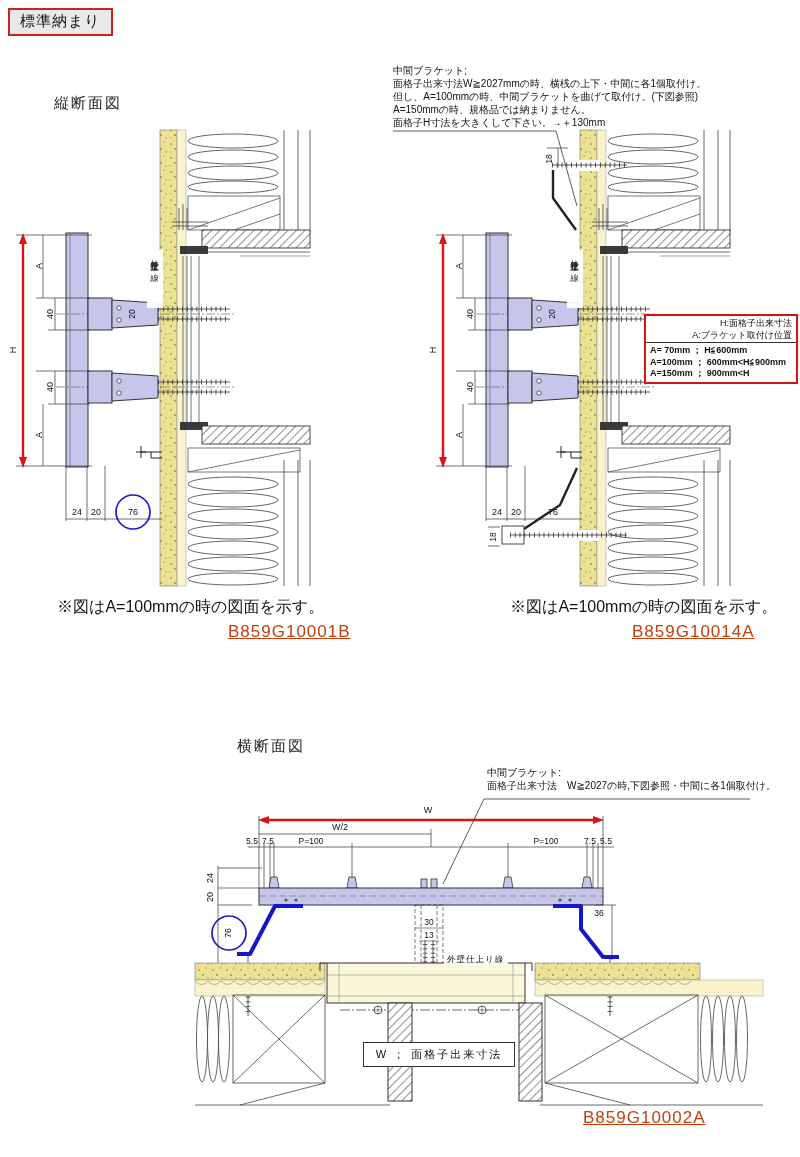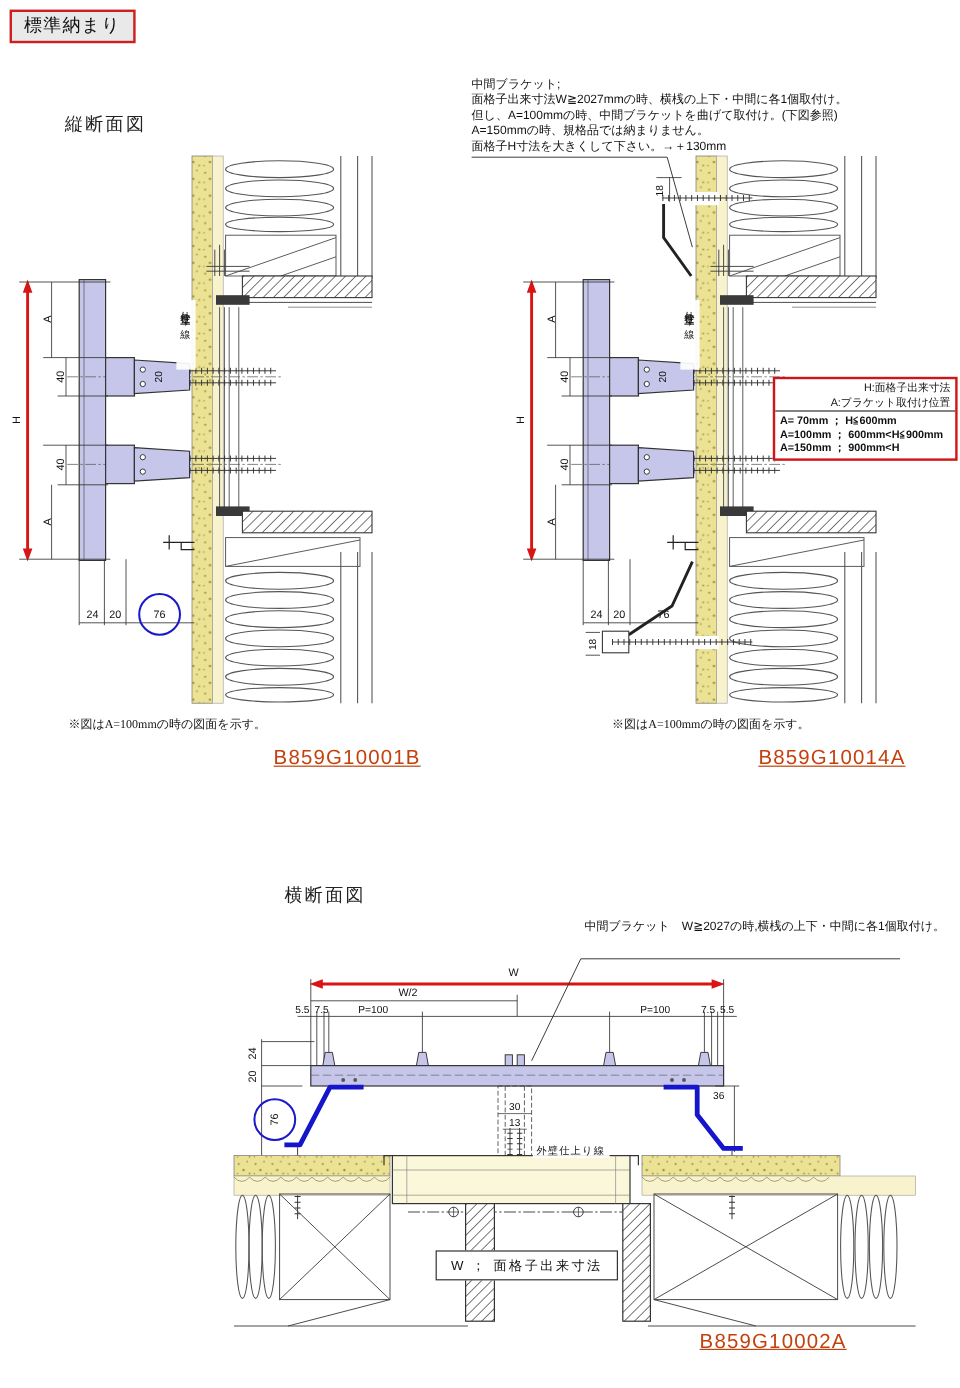--- a/index.html
+++ b/index.html
@@ -4,21 +4,21 @@
 <style>
   html,body{margin:0;padding:0;background:#fff;}
   .page{position:relative;width:800px;height:1157px;background:#ffffff;overflow:hidden;
         font-family:"Liberation Sans",sans-serif;color:#111;}
   .abs{position:absolute;}
   svg{position:absolute;left:0;top:0;}
   .title-box{left:8px;top:8px;border:2px solid #cf2020;background:#e9e9e9;
              padding:2px 10px 3px 10px;font-size:15px;font-weight:normal;letter-spacing:1px;}
   .sec-label{font-size:15px;letter-spacing:2px;color:#222;margin-left:44px;}
   .note{font-size:10px;line-height:13px;color:#111;white-space:nowrap;}
-  .fig-note{font-size:10px;color:#111;white-space:nowrap;font-family:Liberation Serif, serif;}
+  .fig-note{font-size:16px;color:#111;white-space:nowrap;}
   .code{font-size:17px;color:#c2410c;letter-spacing:1px;text-decoration:underline;}
   .spec-box{left:644px;top:314px;width:150px;border:2px solid #cf1515;background:#fff;
             font-size:9px;line-height:11.5px;z-index:5;}
   .spec-box .hdr{padding:2px 4px 1px 4px;text-align:right;}
   .spec-box .rows{border-top:1px solid #333;padding:2px 4px 2px 4px;font-weight:bold;}
   .spec-box div{white-space:nowrap;}
   .legend-box{left:363px;top:1042px;width:150px;border:1px solid #333;background:#fff;
               font-size:11px;text-align:center;padding:4px 0;letter-spacing:2px;}
   .dim-txt{font-size:9px;fill:#111;font-family:"Liberation Sans",sans-serif;}
   .dim-s{font-size:8.5px;fill:#111;font-family:"Liberation Sans",sans-serif;}
@@ -385,20 +385,21 @@
 
   <div class="abs fig-note" style="left:57px;top:597px">※図はA=100mmの時の図面を示す。</div>
   <div class="abs code" style="left:228px;top:622px">B859G10001B</div>
 
   <div class="abs fig-note" style="left:510px;top:597px">※図はA=100mmの時の図面を示す。</div>
   <div class="abs code" style="left:632px;top:622px">B859G10014A</div>
 
   <div class="abs sec-label" style="left:193px;top:737px">横断面図</div>
 
   <div class="abs note" style="left:487px;top:766px">
-    <div>中間ブラケット　W≧2027の時,横桟の上下・中間に各1個取付け。</div>
+    <div>中間ブラケット:</div>
+    <div>面格子出来寸法　W≧2027の時,下図参照・中間に各1個取付け。</div>
   </div>
 
   <div class="abs legend-box">W ； 面格子出来寸法</div>
 
   <div class="abs code" style="left:583px;top:1108px">B859G10002A</div>
 
 </div>
 
 </body></html>

